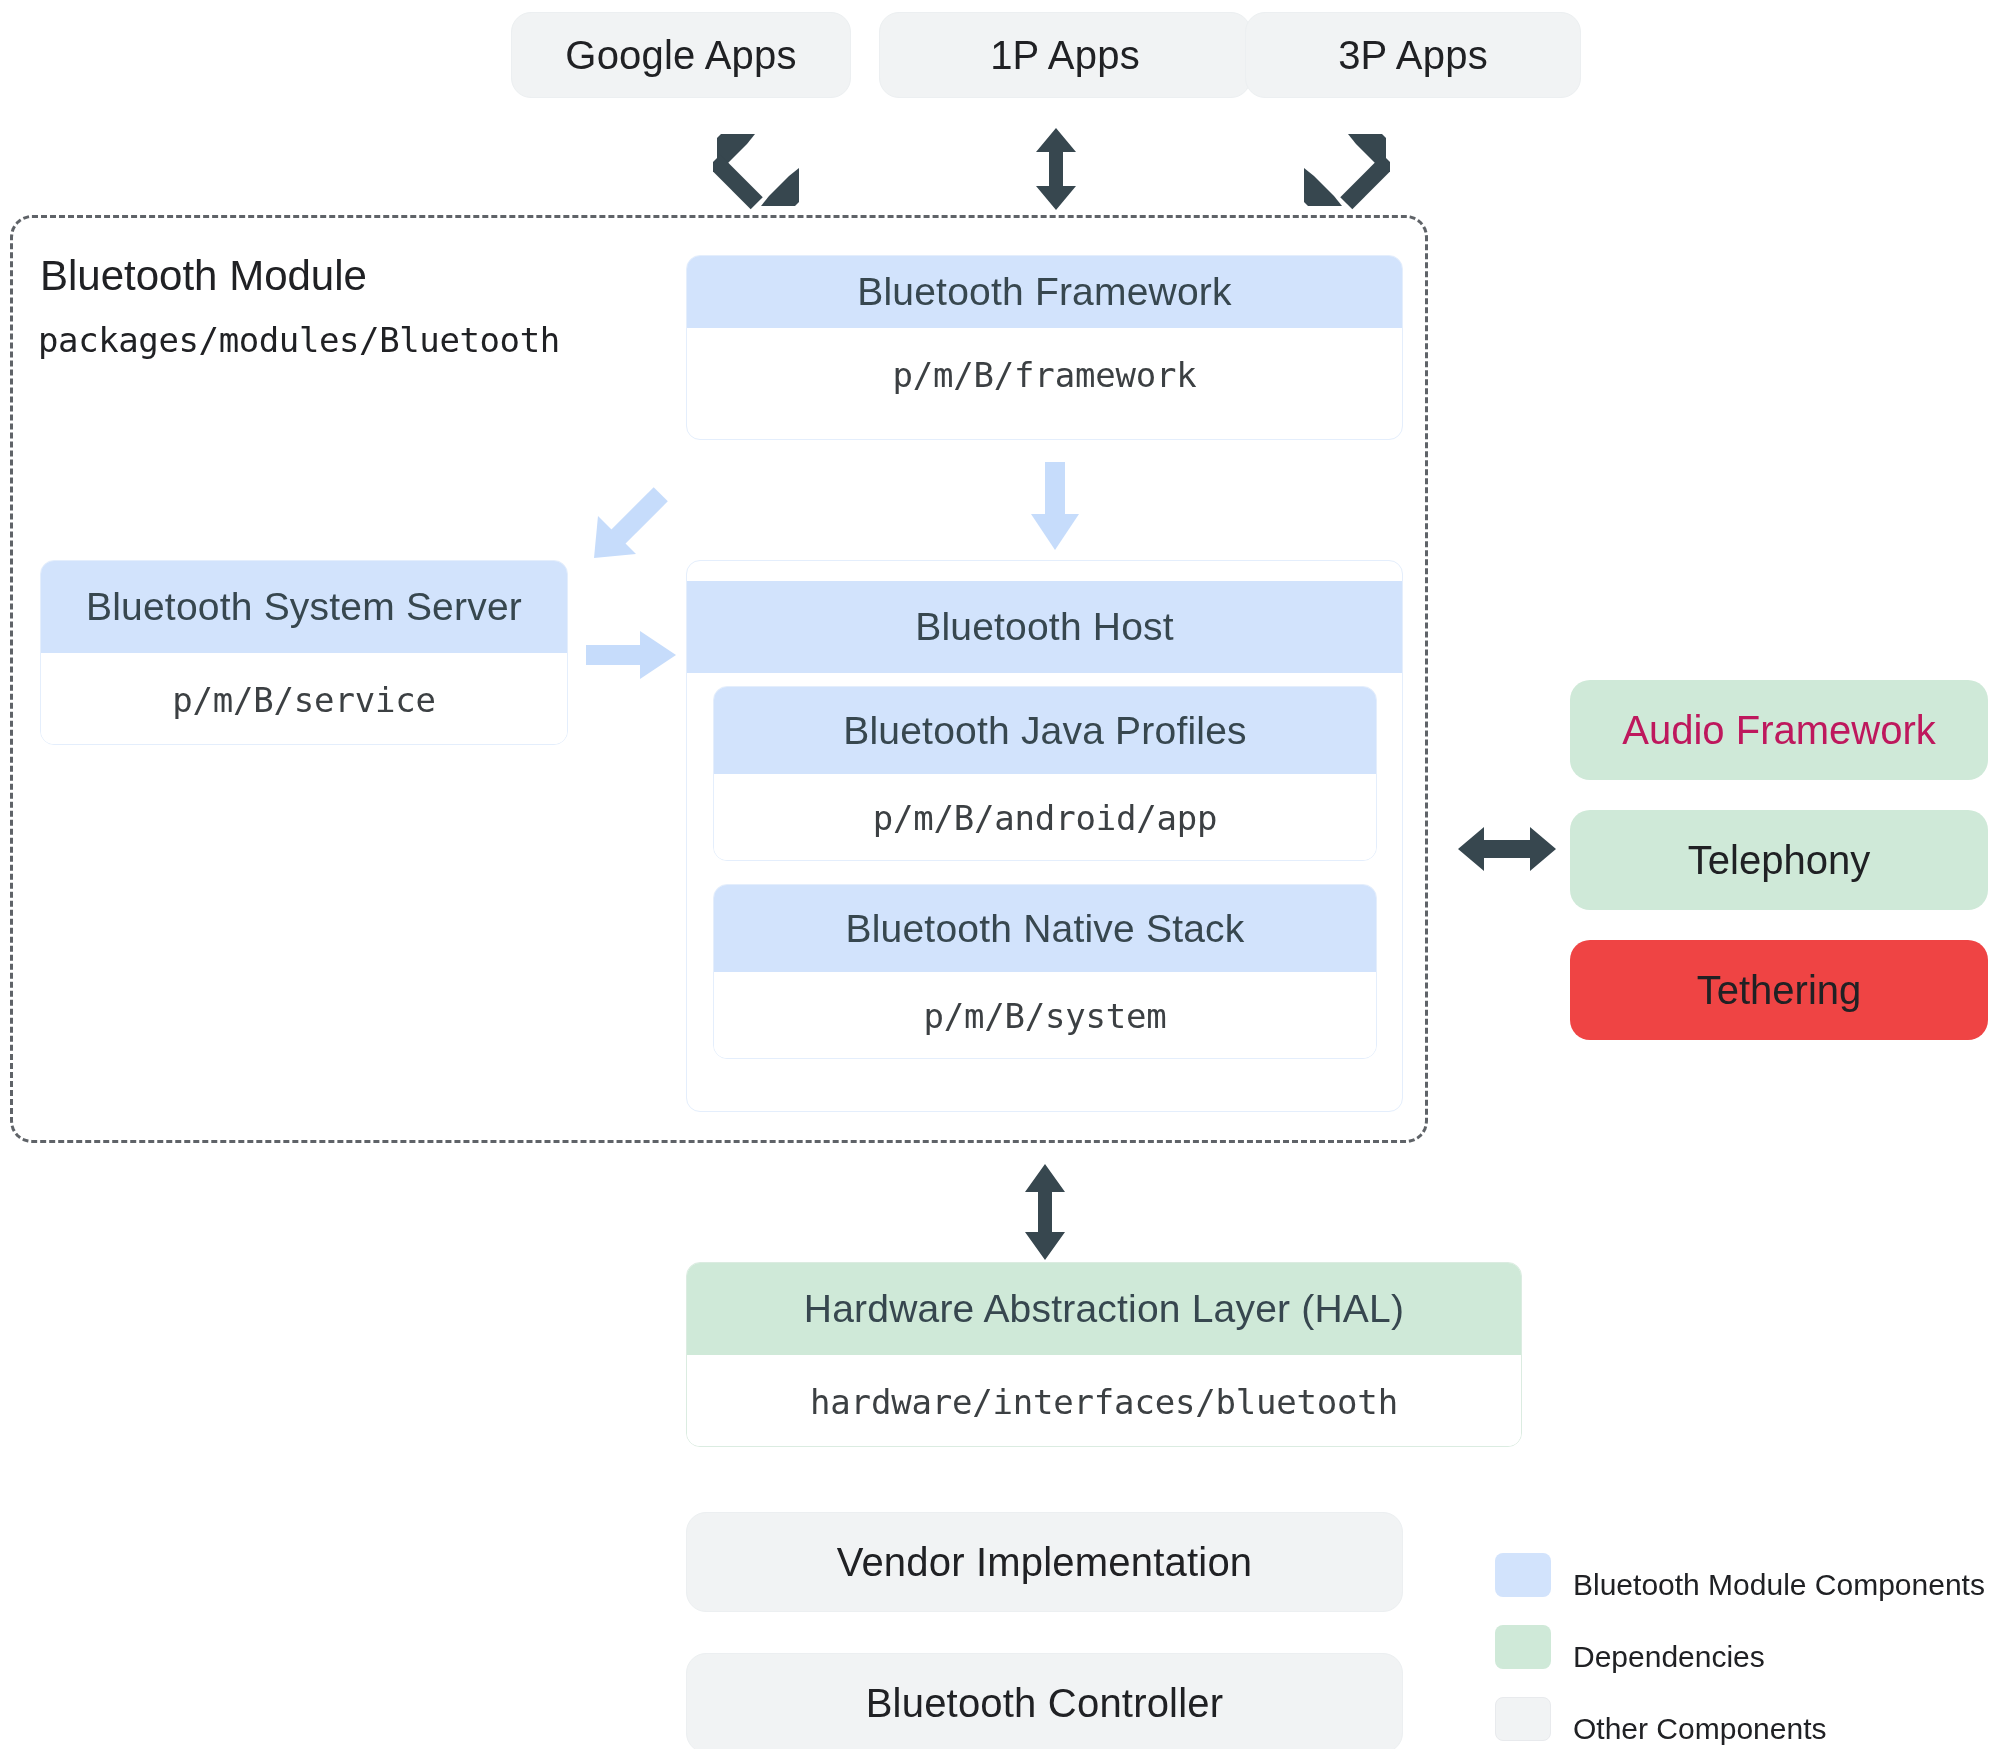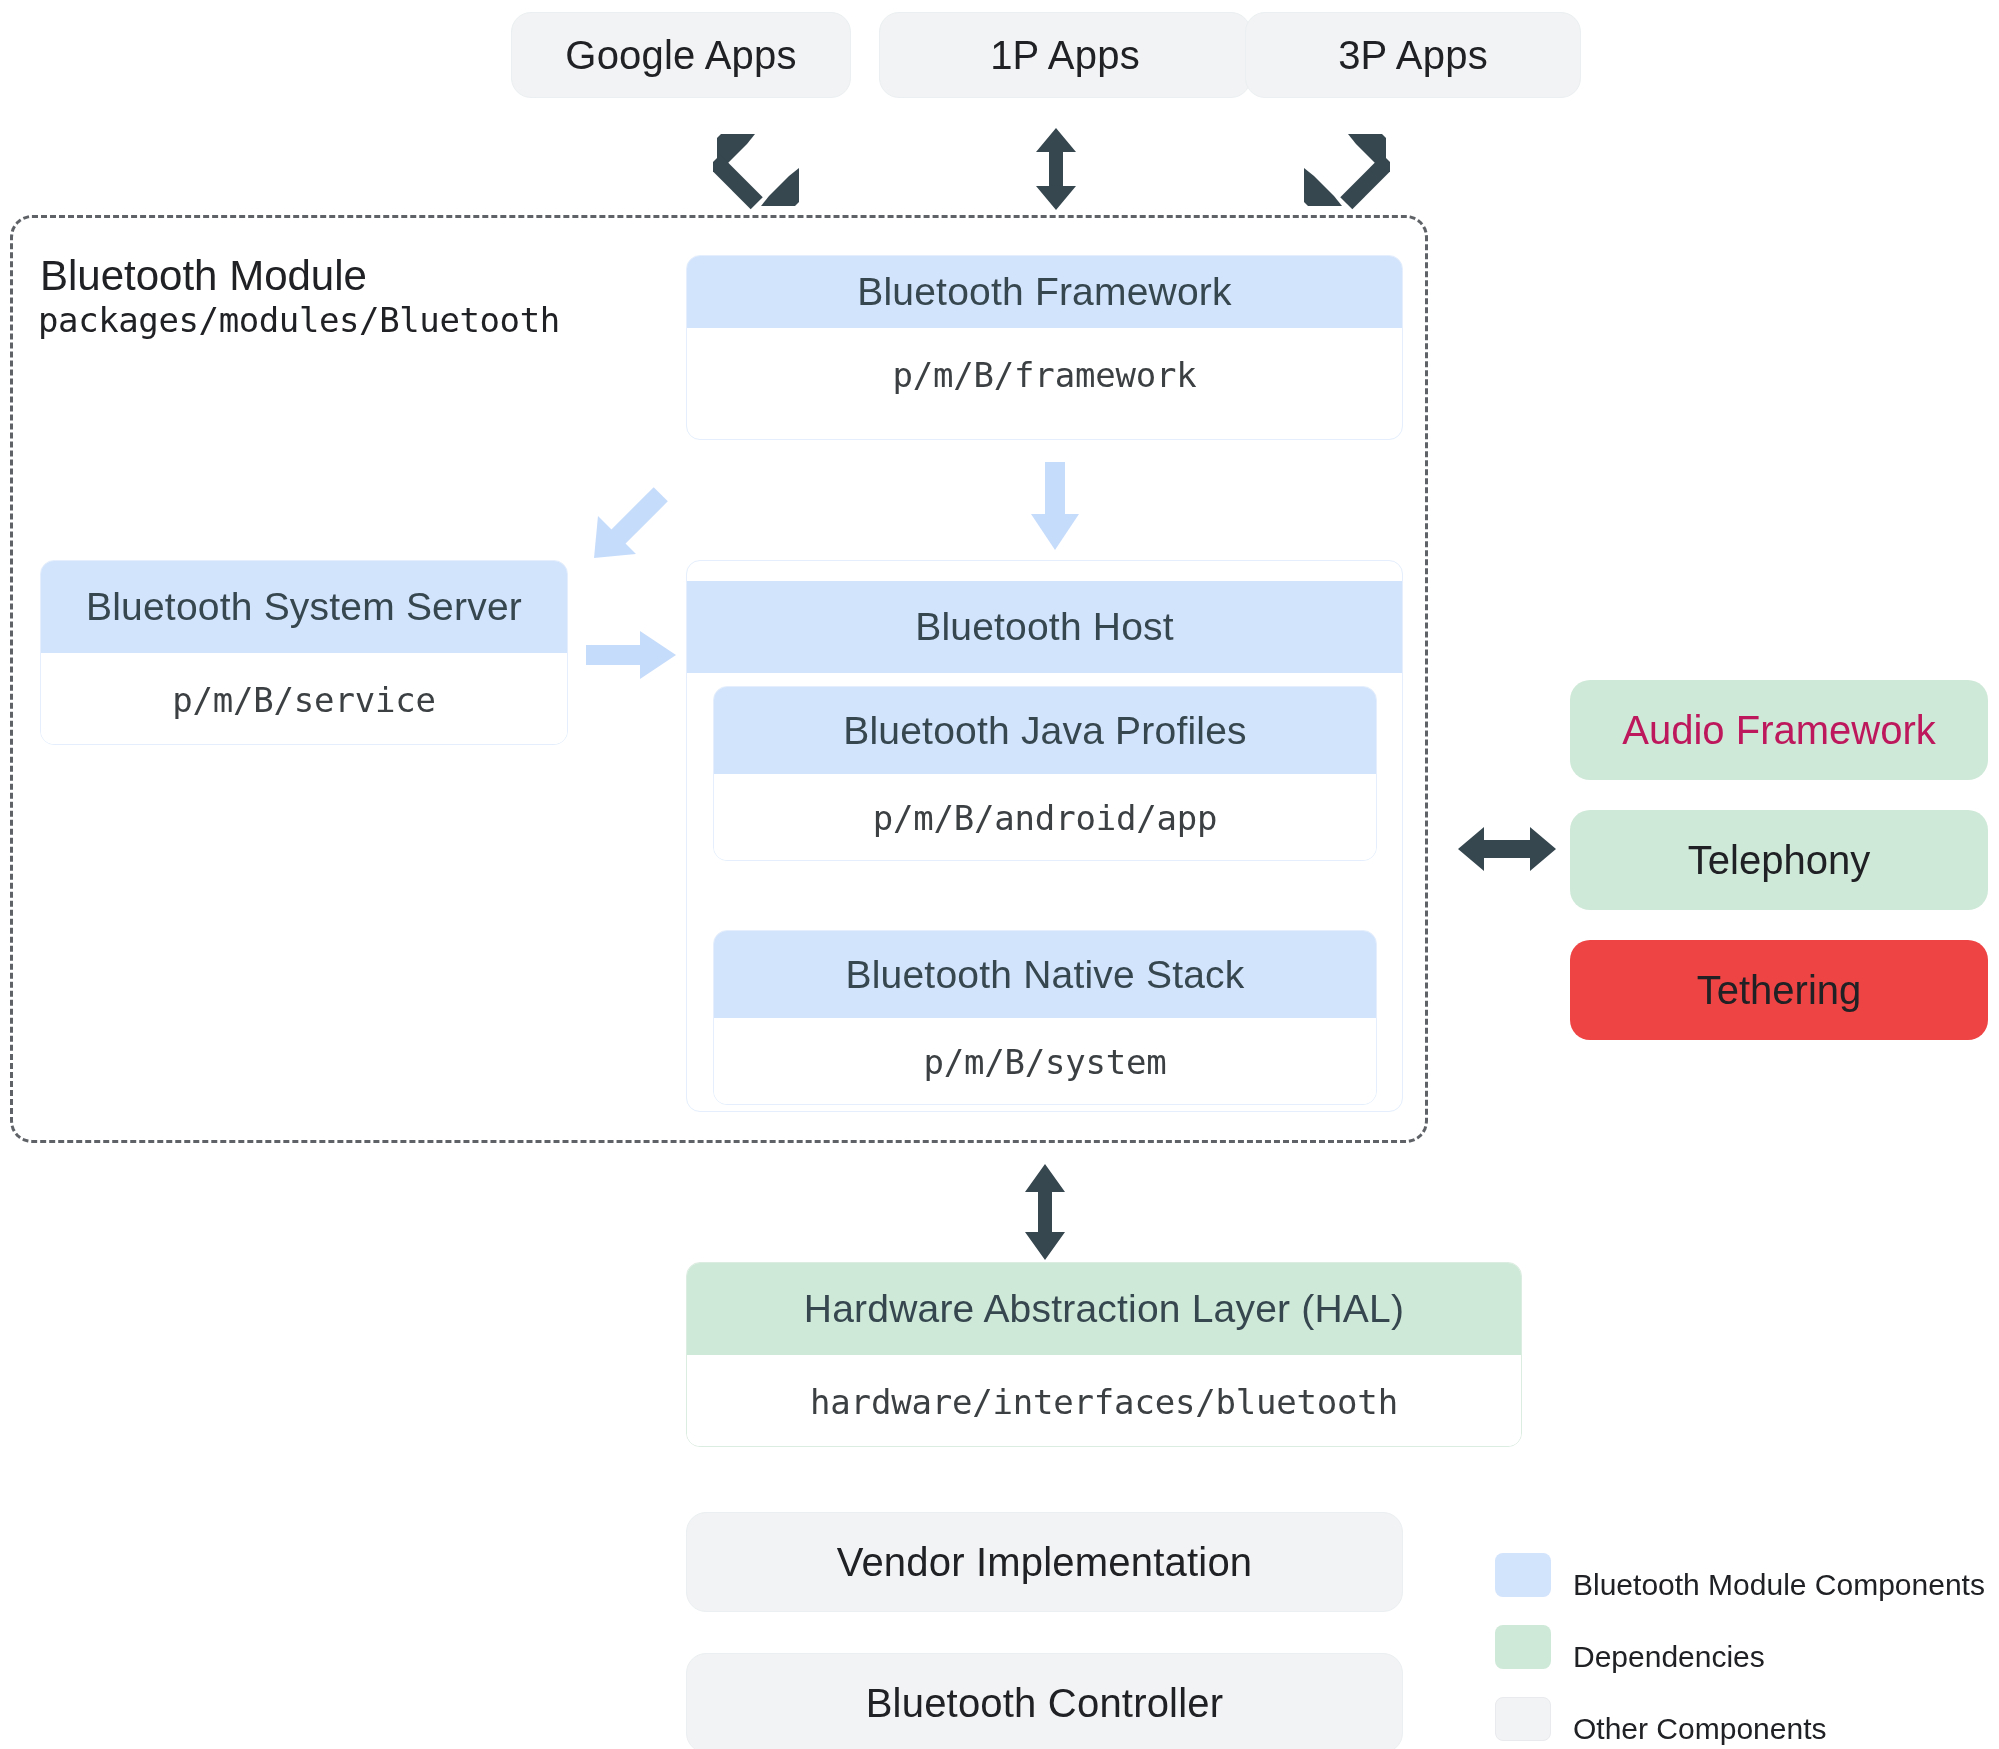--- a/index.html
+++ b/index.html
@@ -89,20 +89,21 @@
     color: #202124;
     white-space: nowrap;
   }
   .module-path {
     position: absolute;
     font-family: "DejaVu Sans Mono", "Liberation Mono", monospace;
     font-size: 34px;
     color: #202124;
     white-space: nowrap;
     letter-spacing: -.4px;
+    margin-top: 20px;
   }
 
   
   .arrow {
     position: absolute;
   }
 
   
   .legend {
     position: absolute;
@@ -215,21 +216,21 @@
 
   <div class="stack-box" style="left:686px; top:560px; width:717px; height:552px;">
     <div class="hdr blue" style="height:92px;margin-top:20px;">Bluetooth Host</div>
   </div>
 
   <div class="stack-box" style="left:713px; top:686px; width:664px; height:175px;">
     <div class="hdr blue" style="height:87px;">Bluetooth Java Profiles</div>
     <div class="path" style="height:88px;">p/m/B/android/app</div>
   </div>
 
-  <div class="stack-box" style="left:713px; top:930px; width:664px; height:175px;">
+  <div class="stack-box" style="left:713px; top:884px; width:664px; height:175px;">
     <div class="hdr blue" style="height:87px;">Bluetooth Native Stack</div>
     <div class="path" style="height:88px;">p/m/B/system</div>
   </div>
 
   <div class="arrow" style="left:1458px; top:825px; width:98px; height:48px;">
     <svg width="98" height="48" viewBox="0 0 98 48">
       <g fill="#37474f">
         <polygon points="0,24 26,2 26,15 72,15 72,2 98,24 72,46 72,33 26,33 26,46"></polygon>
       </g>
     </svg>

